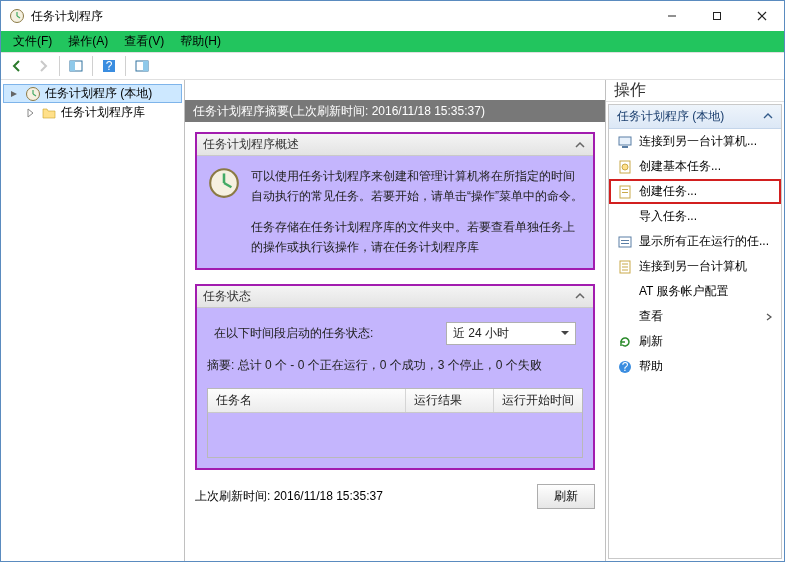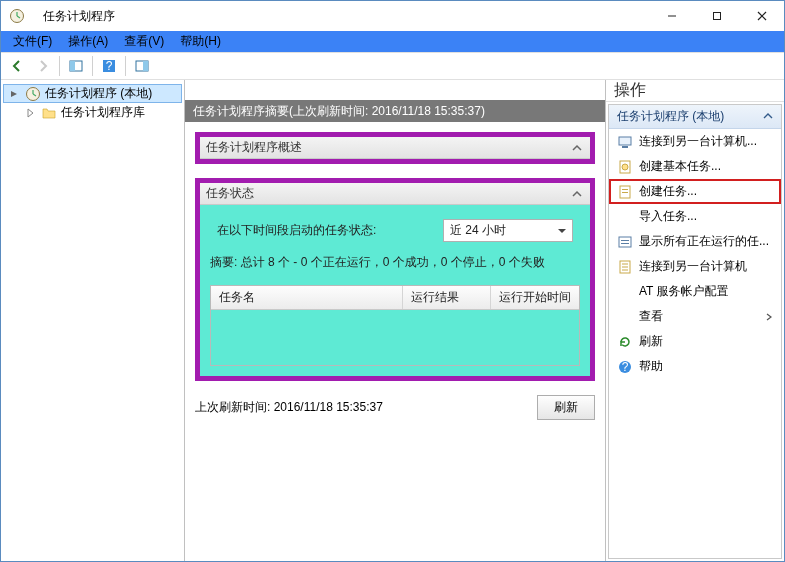--- a/index.html
+++ b/index.html
@@ -2,61 +2,61 @@
 <html><head>
 <meta charset="utf-8">
 <style>
   * { box-sizing: border-box; margin: 0; padding: 0; font-family: "Microsoft YaHei", "Segoe UI", Tahoma, sans-serif; font-size: 12px; }
   html, body { width: 785px; height: 562px; overflow: hidden; background: #fff; }
   .window { width: 785px; height: 562px; border: 1px solid #5a8bbf; display: flex; flex-direction: column; background:#fff; }
 
   
   .titlebar { height: 30px; display:flex; align-items:center; padding:0 0 0 8px; background:#fff; }
   .titlebar .icon { width:16px; height:16px; margin-right:6px; }
-  .titlebar .title { flex:1; font-size:12px; color:#000;margin-left:12px; }
+  .titlebar .title { flex:1; font-size:12px; color:#000; }
   .titlebar .ctl { width:45px; height:28px; display:flex; align-items:center; justify-content:center; }
 
   
-  .menubar { height:21px; display:flex; align-items:center; padding:0 4px; background:#3b82f6; border-bottom:0; }
+  .menubar { height:21px; display:flex; align-items:center; padding:0 4px; background:#22c55e; border-bottom:0; }
   .menubar .menuitem { padding:2px 8px; cursor:default; }
 
   
   .toolbar { height:28px; display:flex; align-items:center; padding:2px 4px; border-top:1px solid #e0e0e0; border-bottom:1px solid #e0e0e0; background:#fff; gap:2px;}
   .toolbar .tbtn { width:24px; height:24px; display:flex; align-items:center; justify-content:center; border:1px solid transparent; }
   .toolbar .sep { width:1px; height:20px; background:#d0d0d0; margin:0 2px; }
 
   
   .body { flex:1; display:flex; min-height:0; }
   .tree-pane { width:184px; border-right:1px solid #c0c0c0; padding:4px 2px; background:#fff; }
   .tree-item { display:flex; align-items:center; gap:4px; padding:1px 4px; }
   .tree-item.selected { background:#cde8ff; border:1px solid #7eb4ea; padding:0 3px; }
   .tree-expander { width:14px; height:14px; display:flex; align-items:center; justify-content:center; }
   .tree-icon { width:16px; height:16px; }
   .tree-children { margin-left:16px; }
 
   .center-pane { flex:1; display:flex; flex-direction:column; border-right:1px solid #c0c0c0; min-width:0; }
   .center-header { height:22px; display:flex; align-items:center; padding:0 8px; background:#787878; color:#fff; font-size:12px;margin-top:20px; }
   .center-body { flex:1; overflow:auto; padding:10px; background:#fff; }
 
-  .group { border:5px solid #a21caf; margin-bottom:14px; background:#5eead4; }
+  .group { border:2px solid #a21caf; margin-bottom:14px; background:#c4b5fd; }
   .group-header { height:22px; background:linear-gradient(#f4f4f4,#e3e3e3); border-bottom:1px solid #c9c9c9; display:flex; align-items:center; padding:0 6px; font-weight:normal; color:#333; }
   .group-header .exp { width:14px; height:14px; margin-left:auto; display:flex; align-items:center; justify-content:center; }
   .group-body { padding:10px; font-size:12px; color:#222; }
 
   .overview-row { display:flex; gap:10px; align-items:flex-start; }
   .overview-text { line-height:1.7; }
 
   .status-row { display:flex; align-items:center; margin:4px 7px 10px; }
   .status-row .lbl { flex:1; }
   .select { border:1px solid #b0b0b0; background:#fff; padding:2px 8px 2px 6px; position:relative; min-width:130px; display:inline-flex; align-items:center; }
   .select::after { content:""; position:absolute; right:6px; top:50%; margin-top:-2px; border:4px solid transparent; border-top-color:#444; }
 
   .summary { margin:12px 0 14px; }
 
-  .table { border:1px solid #b9b9b9; height:81px; }
+  .table { border:1px solid #b9b9b9; height:70px; }
   .thead { display:flex; background:linear-gradient(#fdfdfd,#ececec); border-bottom:1px solid #c9c9c9; }
   .th { padding:3px 8px; border-right:1px solid #d5d5d5; text-align:left; }
   .th.c1 { flex:1.4; }
   .th.c2 { width:88px; }
   .th.c3 { width:88px; border-right:none; }
 
   .footer-row { display:flex; align-items:center; margin-top:10px; }
   .footer-row .lbl { flex:1; }
   .btn { border:1px solid #adadad; background:linear-gradient(#fefefe,#e6e6e6); padding:3px 16px; cursor:default; }
 
@@ -189,39 +189,55 @@
 
         <div class="group">
           <div class="group-header">
             <span>任务计划程序概述</span>
             <span class="exp">
               <svg width="12" height="12" viewBox="0 0 12 12">
                   <path d="M2 8 L6 4 L10 8" fill="none" stroke="#666" stroke-width="1.5"></path>
                 </svg>
             </span>
           </div>
+          <div class="group-body">
+            <div class="overview-row">
+              <span>
+                <svg class="ico-clock" width="34" height="34" viewBox="0 0 16 16">
+                    <circle cx="8" cy="8" r="6.5"></circle>
+                    <line x1="8" y1="8" x2="8" y2="3.5"></line>
+                    <line x1="8" y1="8" x2="11.5" y2="10"></line>
+                  </svg>
+              </span>
+              <div class="overview-text">
+                <div>可以使用任务计划程序来创建和管理计算机将在所指定的时间自动执行的常见任务。若要开始，请单击“操作”菜单中的命令。</div>
+                <div style="height:10px"></div>
+                <div>任务存储在任务计划程序库的文件夹中。若要查看单独任务上的操作或执行该操作，请在任务计划程序库</div>
+              </div>
+            </div>
+          </div>
         </div>
 
         <div class="group">
           <div class="group-header">
             <span>任务状态</span>
             <span class="exp">
               <svg width="12" height="12" viewBox="0 0 12 12">
                   <path d="M2 8 L6 4 L10 8" fill="none" stroke="#666" stroke-width="1.5"></path>
                 </svg>
             </span>
           </div>
           <div class="group-body">
             <div class="status-row">
               <span class="lbl">在以下时间段启动的任务状态:</span>
               <div class="select">
                 <span>近 24 小时</span>
               </div>
             </div>
-            <div class="summary">摘要: 总计 8 个 - 0 个正在运行，0 个成功，0 个停止，0 个失败</div>
+            <div class="summary">摘要: 总计 0 个 - 0 个正在运行，0 个成功，3 个停止，0 个失败</div>
             <div class="table">
               <div class="thead">
                 <div class="th c1">任务名</div>
                 <div class="th c2">运行结果</div>
                 <div class="th c3">运行开始时间</div>
               </div>
             </div>
           </div>
         </div>
 

